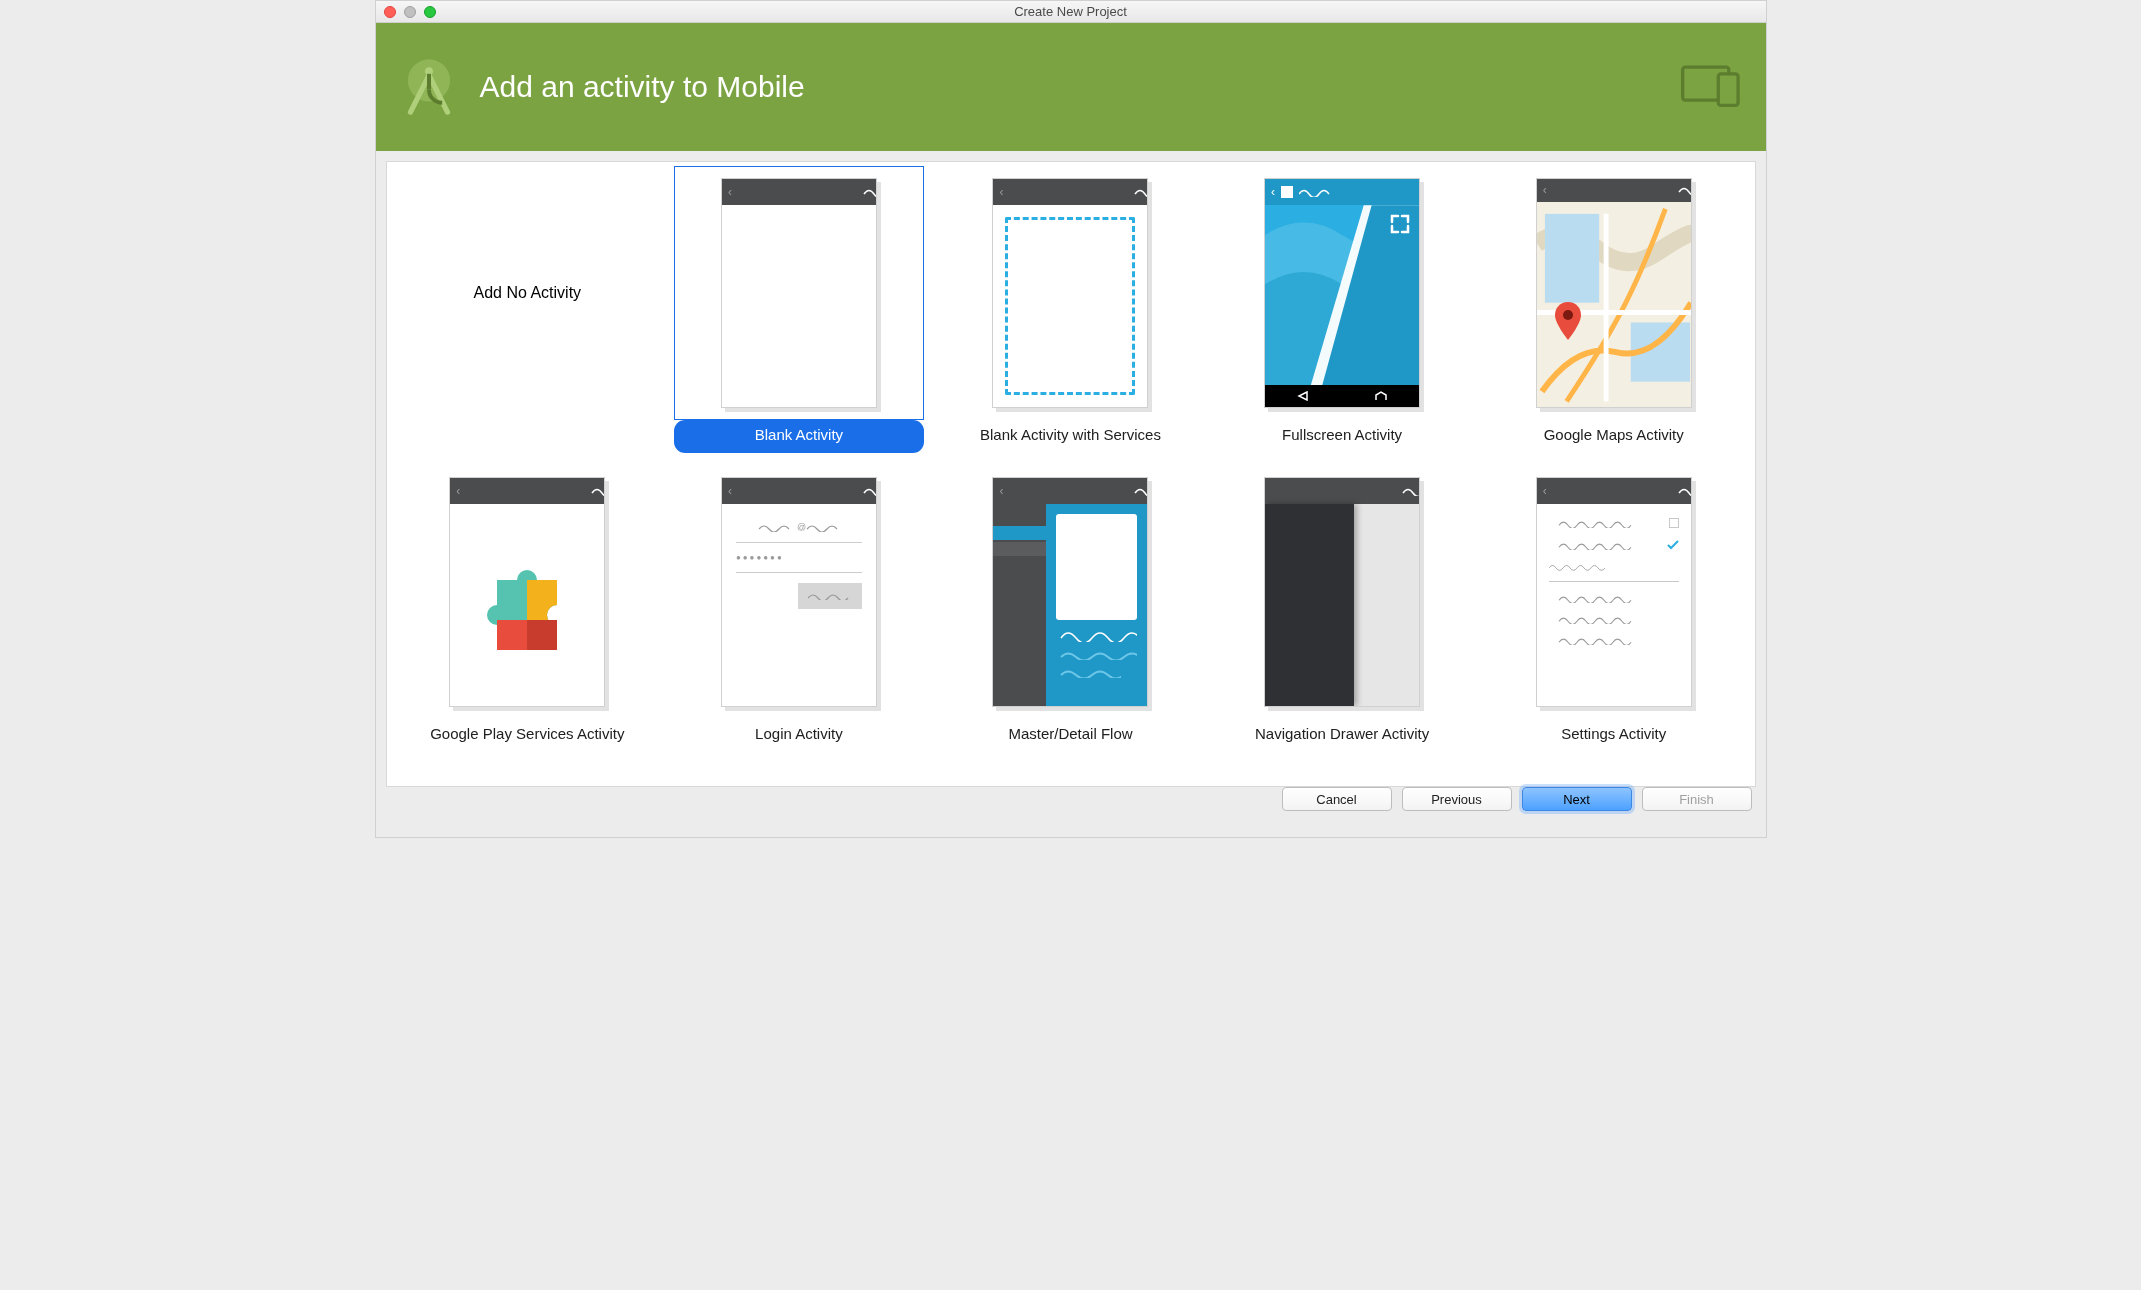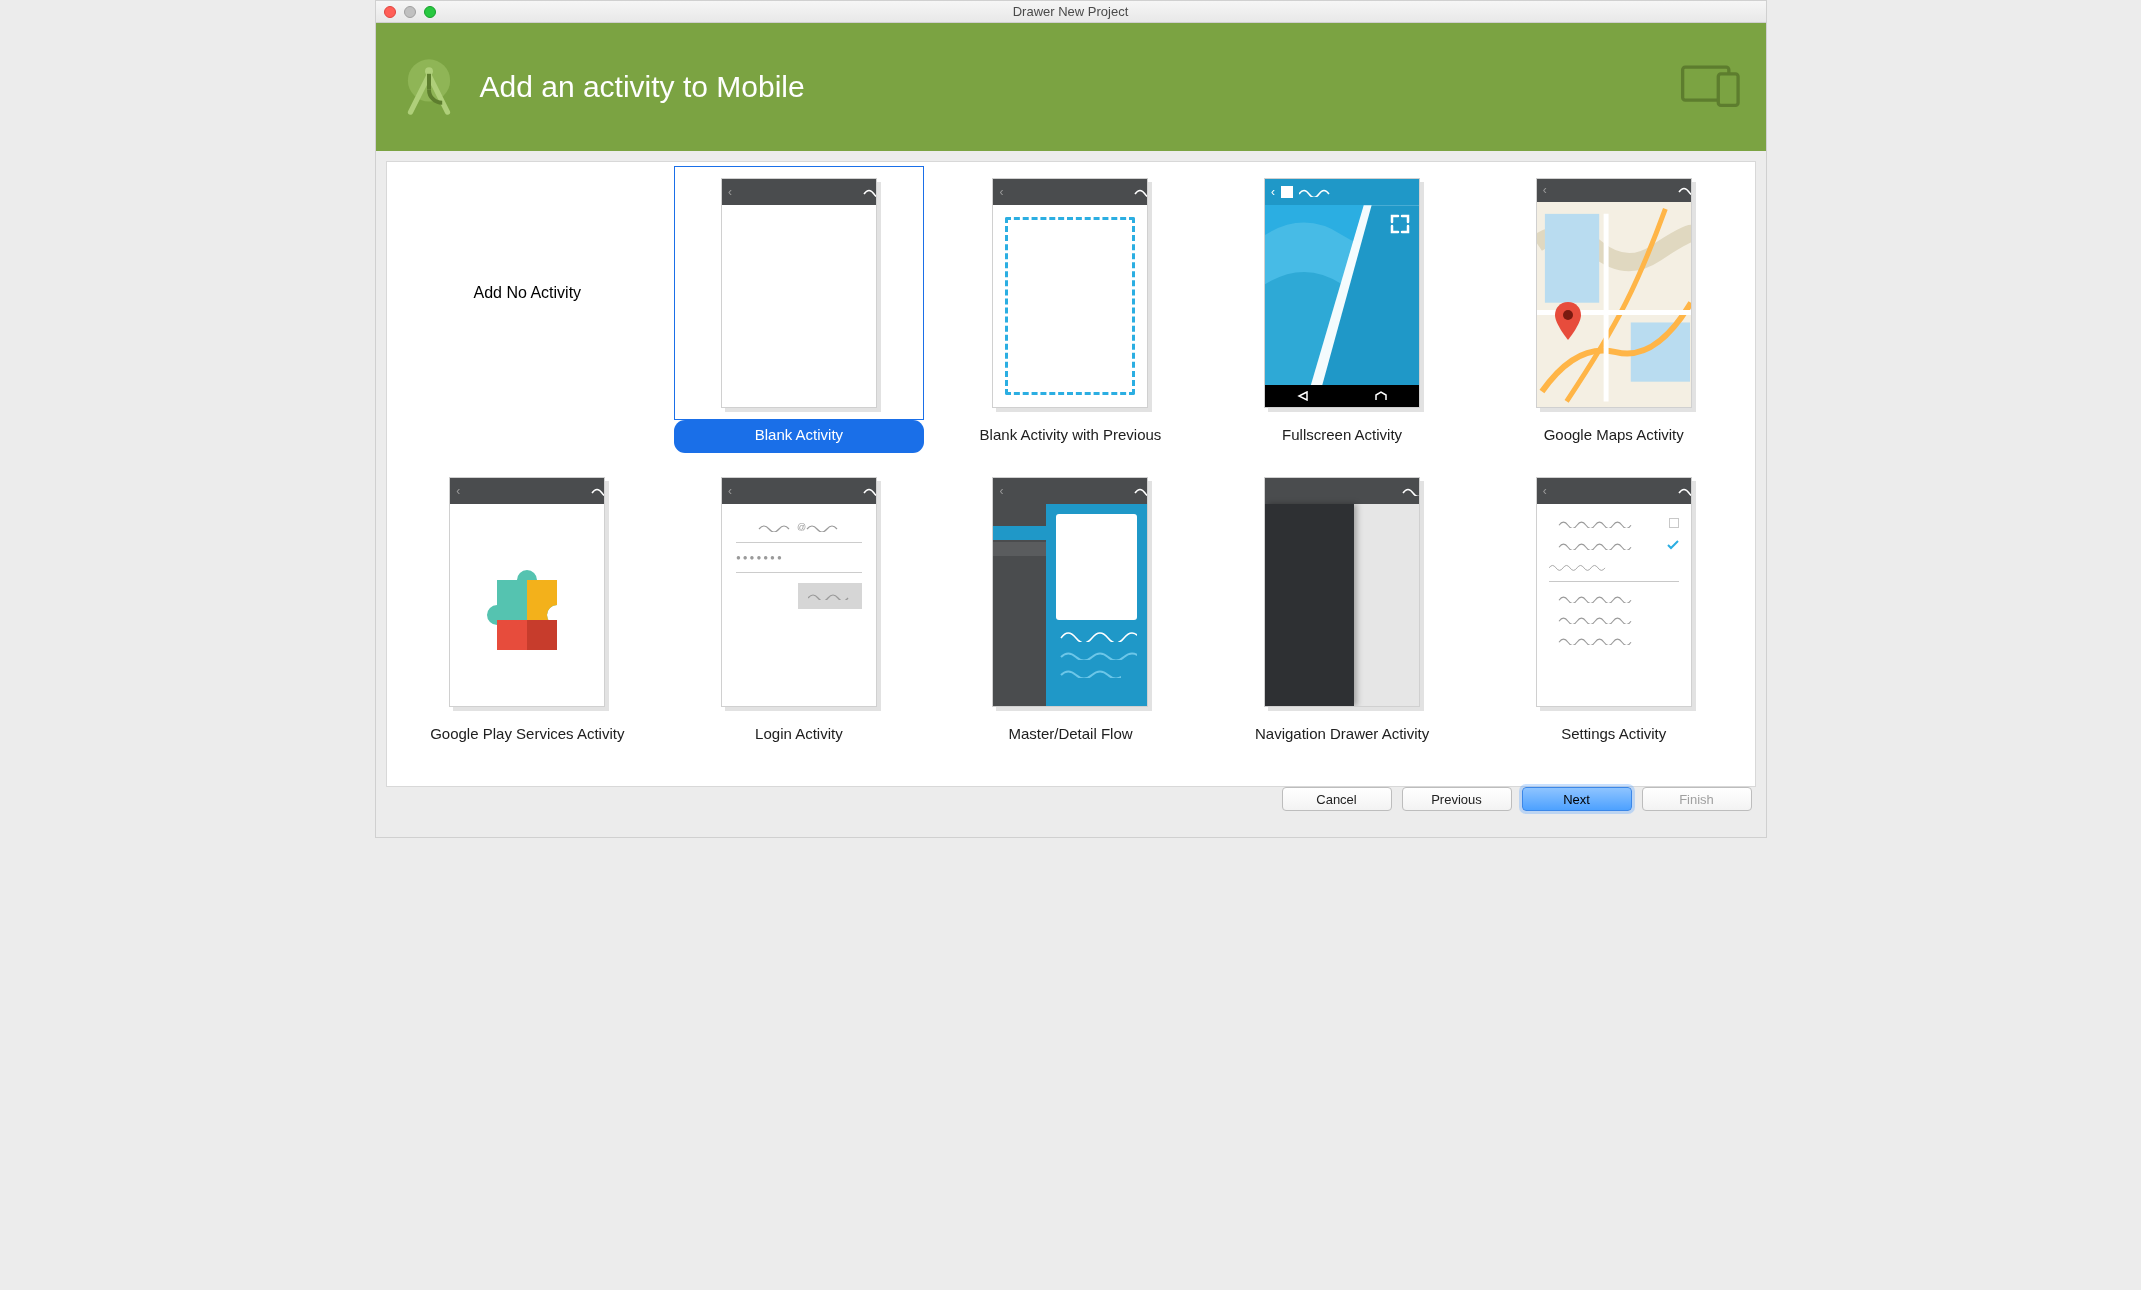--- a/index.html
+++ b/index.html
@@ -154,21 +154,21 @@
 <body>
 
 <div class="window">
 
   <div class="titlebar">
     <div class="traffic-lights">
       <div class="tl close"></div>
       <div class="tl min"></div>
       <div class="tl max"></div>
     </div>
-    <div class="win-title">Drawer New Project</div>
+    <div class="win-title">Create New Project</div>
   </div>
 
   <div class="header-banner">
     <div class="header-left">
       <div class="as-logo">
         <svg viewBox="0 0 100 100">
           <circle cx="50" cy="40" r="32" fill="#8fb556"></circle>
           <circle cx="50" cy="26" r="6" fill="#afcf7a"></circle>
           <path d="M50 32 L22 88" stroke="#afcf7a" stroke-width="8" stroke-linecap="round"></path>
           <path d="M50 32 L78 88" stroke="#afcf7a" stroke-width="8" stroke-linecap="round"></path>
@@ -220,21 +220,21 @@
     <span class="squig"><svg>
                       <use href="#appbar-squiggle"></use>
                     </svg></span>
 
   </div>
           <div style="flex:1;background:#fff;padding:12px">
         <div style="width:100%;height:100%;border:3px dashed #2baee2;border-radius:2px"></div>
                 </div>
         </div>
       </div>
-      <div class="cell-label">Blank Activity with Previous</div>
+      <div class="cell-label">Blank Activity with Services</div>
           </div>
           <div class="cell">
       <div class="preview-wrap">
         <div class="preview" style="display:flex;flex-direction:column">
           <div class="appbar" style="background:#1f98c8">
               <span class="back" style="color:#fff">‹</span>
               <span class="sq"></span>
               <svg width="40" height="10">
                     <path class="sq-path-white" d="M0 7 Q5 0 10 7 T20 7 T30 7"></path>
                   </svg>

